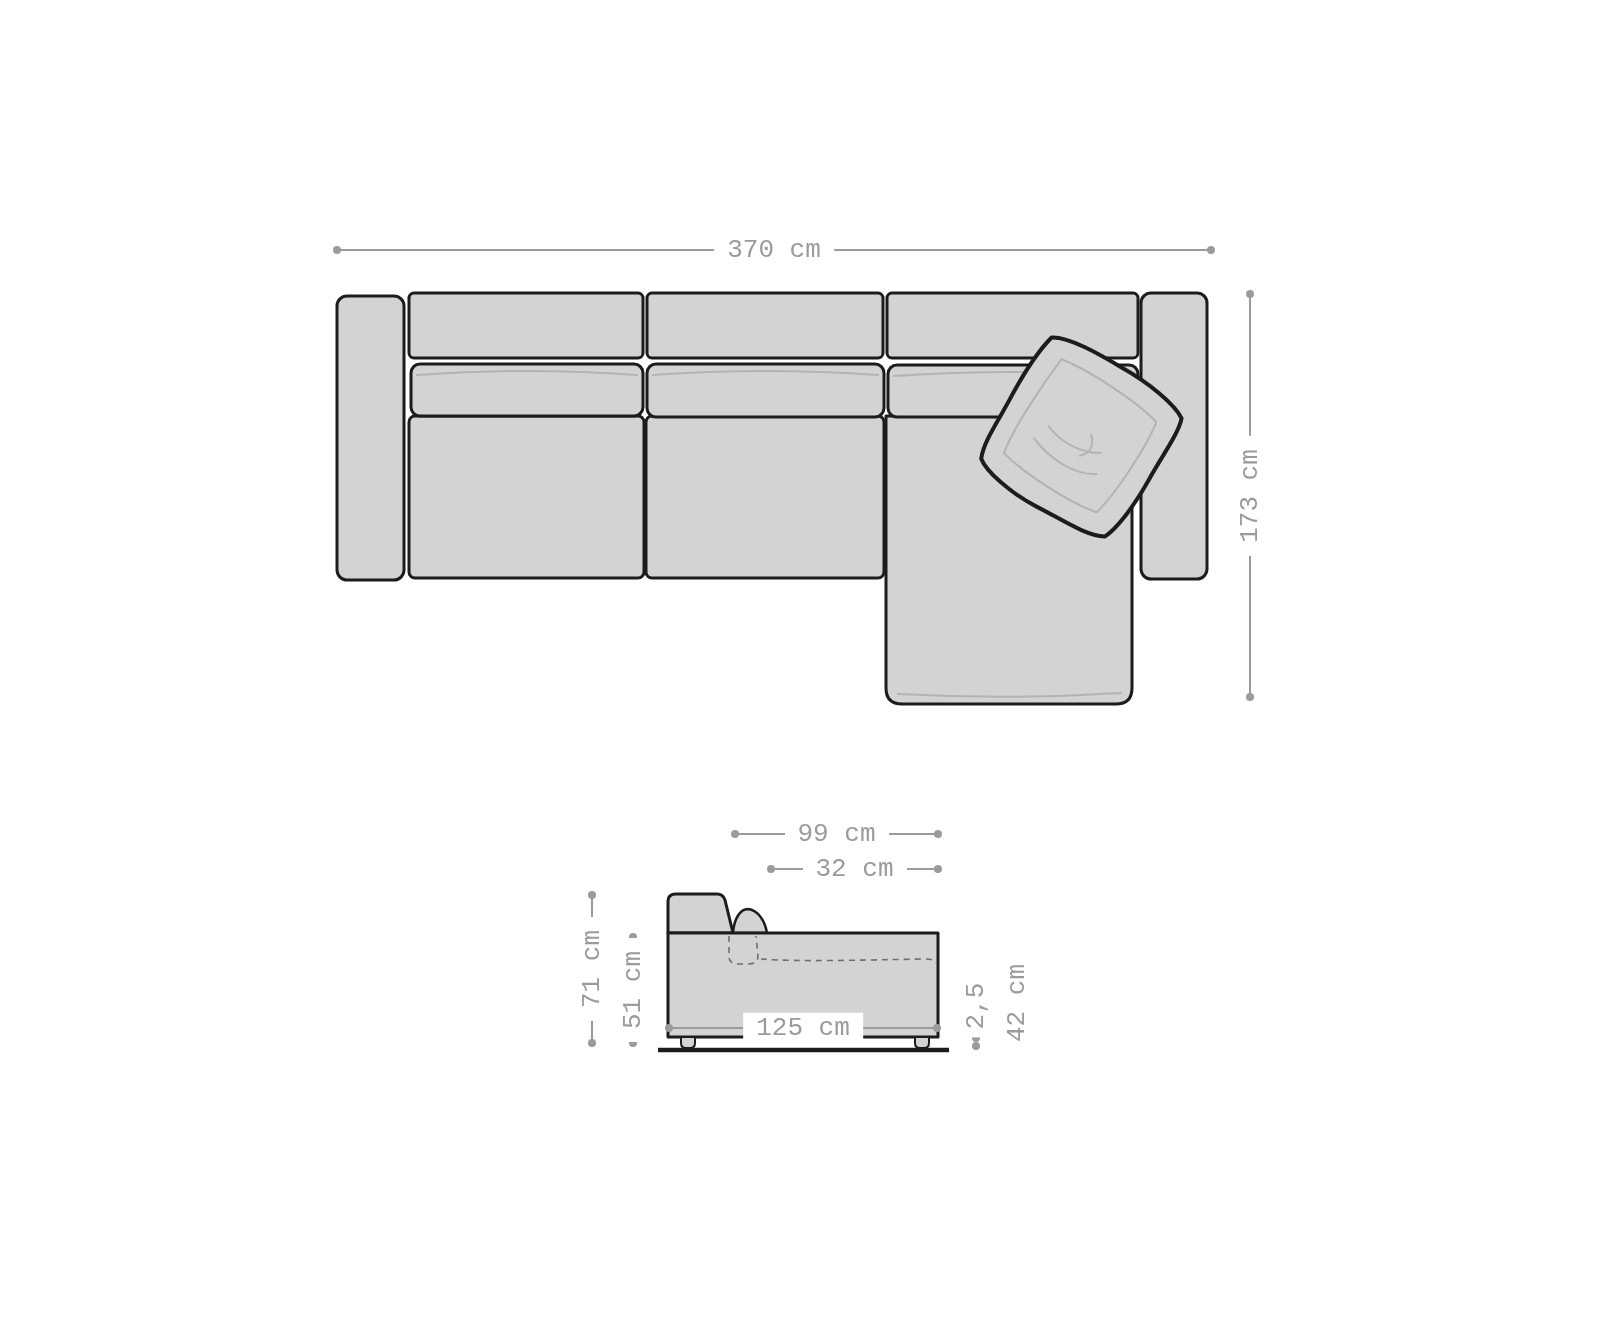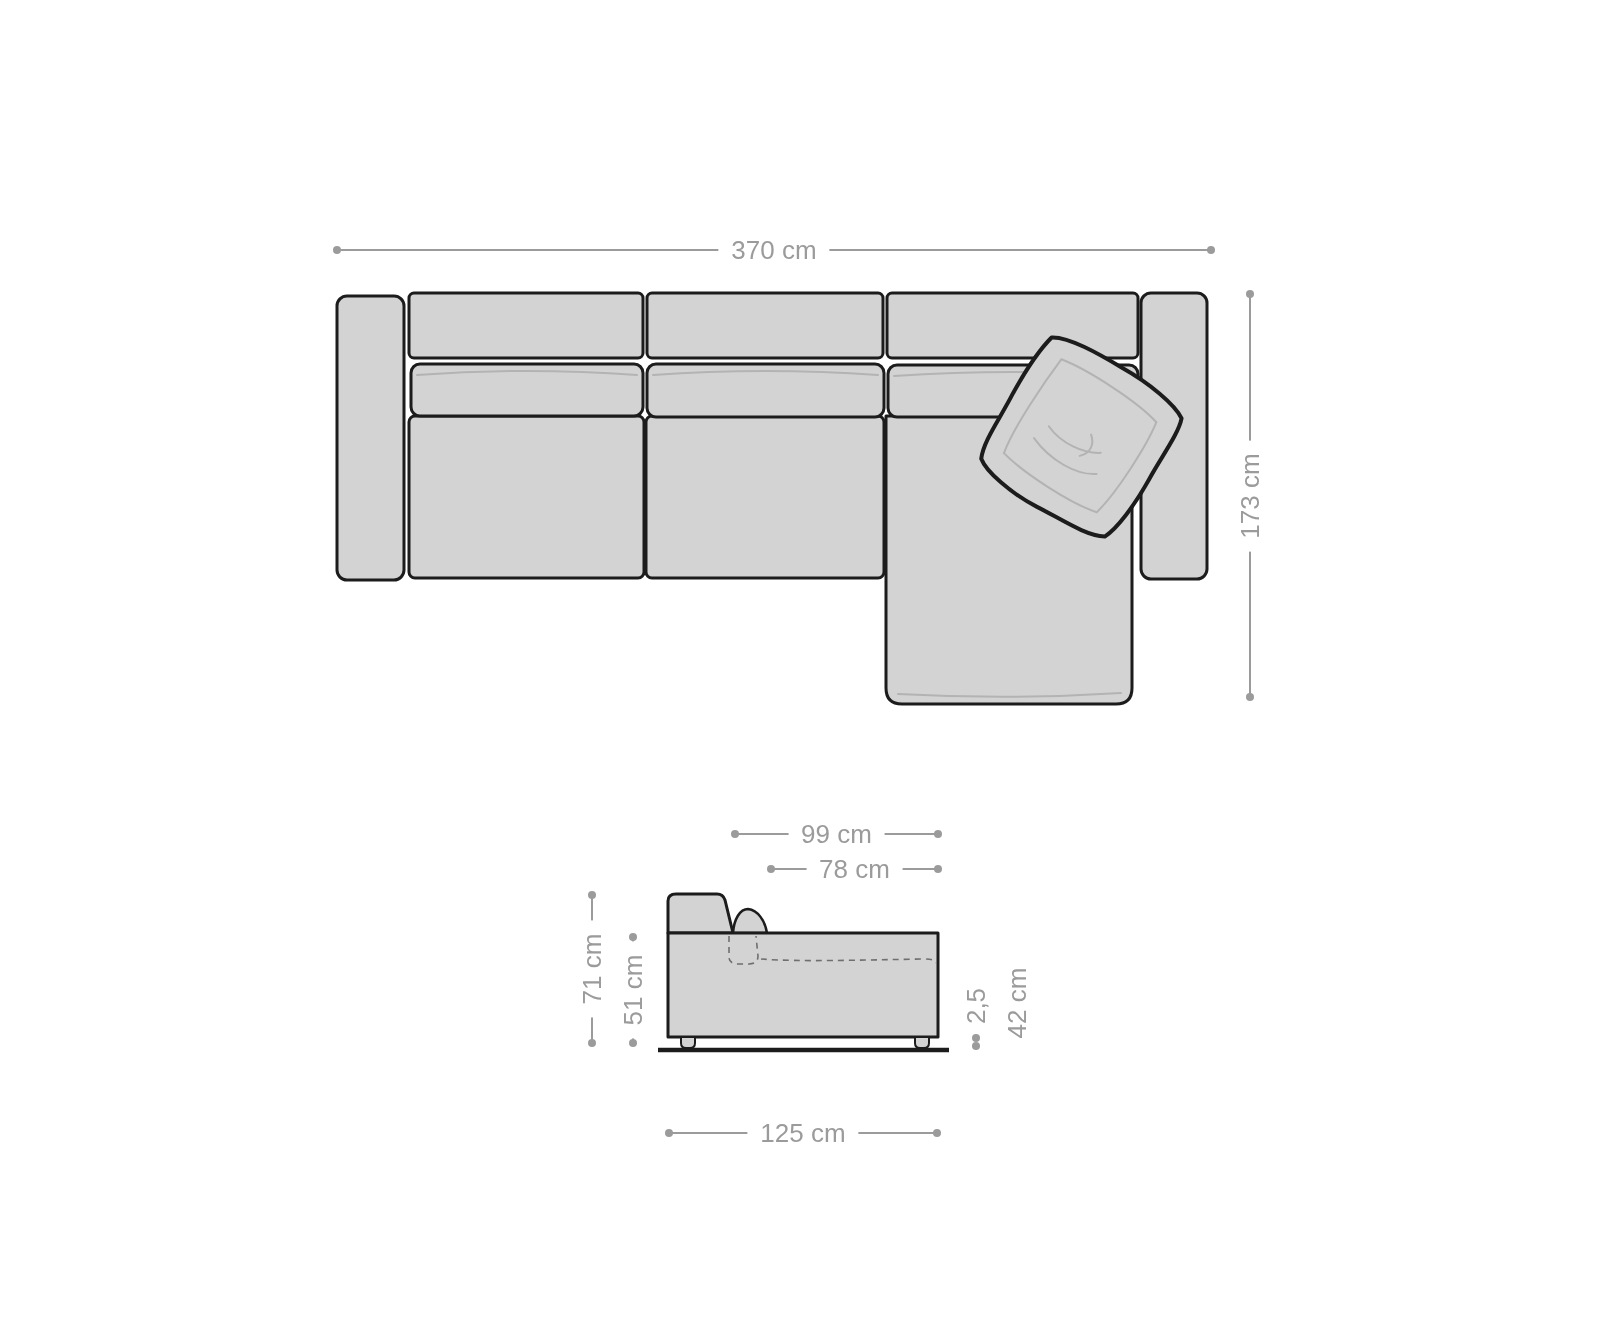--- a/index.html
+++ b/index.html
@@ -7,21 +7,21 @@
     --fill:#d3d3d3;
     --dim:#9b9b9b;
     --seam:#b3b3b3;
     --bg:#ffffff;
   }
   html,body{margin:0;padding:0;background:var(--bg);}
   .canvas{
     position:relative;
     width:1600px;height:1333px;
     background:var(--bg);
-    font-family:Liberation Sans, sans-serif;
+    font-family:Liberation Mono, monospace;
     overflow:hidden;
   }
   .drawing{position:absolute;left:0;top:0;}
   
   .s3{fill:var(--fill);stroke:var(--outline);stroke-width:3;stroke-linejoin:round;}
   .s25{fill:var(--fill);stroke:var(--outline);stroke-width:2.5;stroke-linejoin:round;}
   .s2{fill:var(--fill);stroke:var(--outline);stroke-width:2;stroke-linejoin:round;}
   .s4{fill:var(--fill);stroke:var(--outline);stroke-width:4;stroke-linejoin:round;}
   .seam{fill:none;stroke:var(--seam);stroke-width:2;stroke-linecap:round;}
   .dash{fill:none;stroke:#6f6f6f;stroke-width:1.6;stroke-dasharray:6 5;}
@@ -129,21 +129,21 @@
     <span class="dot start"></span>
     <span class="line"></span>
     <span class="dot end"></span>
     <span class="dimlabel">99 cm</span>
   </div>
 
   <div class="hdim" style="left:767px;top:865px;width:175px;">
     <span class="dot start"></span>
     <span class="line"></span>
     <span class="dot end"></span>
-    <span class="dimlabel">78 cm</span>
+    <span class="dimlabel">32 cm</span>
   </div>
 
   <div class="vdim" style="left:588px;top:891px;height:156px;">
     <span class="dot start"></span>
     <span class="line"></span>
     <span class="dot end"></span>
     <span class="dimlabel">71 cm</span>
   </div>
 
   <div class="vdim" style="left:629px;top:933px;height:114px;">
@@ -159,20 +159,20 @@
   </div>
   <span class="floatlabel" style="left:976px;top:1006px;">2,5</span>
 
   <div class="vdim" style="left:1013px;top:959px;height:88px;">
     <span class="dot start"></span>
     <span class="line"></span>
     <span class="dot end"></span>
     <span class="dimlabel">42 cm</span>
   </div>
 
-  <div class="hdim" style="left:665px;top:1129px;width:276px;">
+  <div class="hdim" style="left:665px;top:1024px;width:276px;">
     <span class="dot start"></span>
     <span class="line"></span>
     <span class="dot end"></span>
     <span class="dimlabel">125 cm</span>
   </div>
 
 </div>
 
 </body></html>

